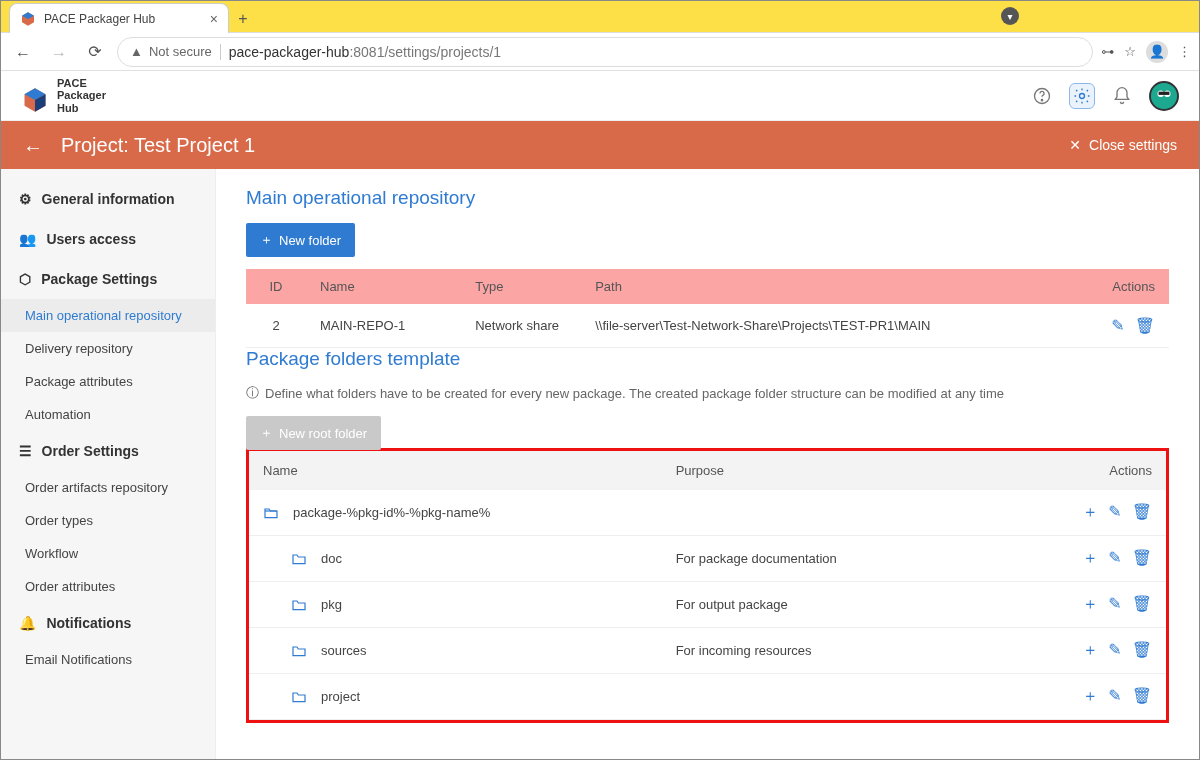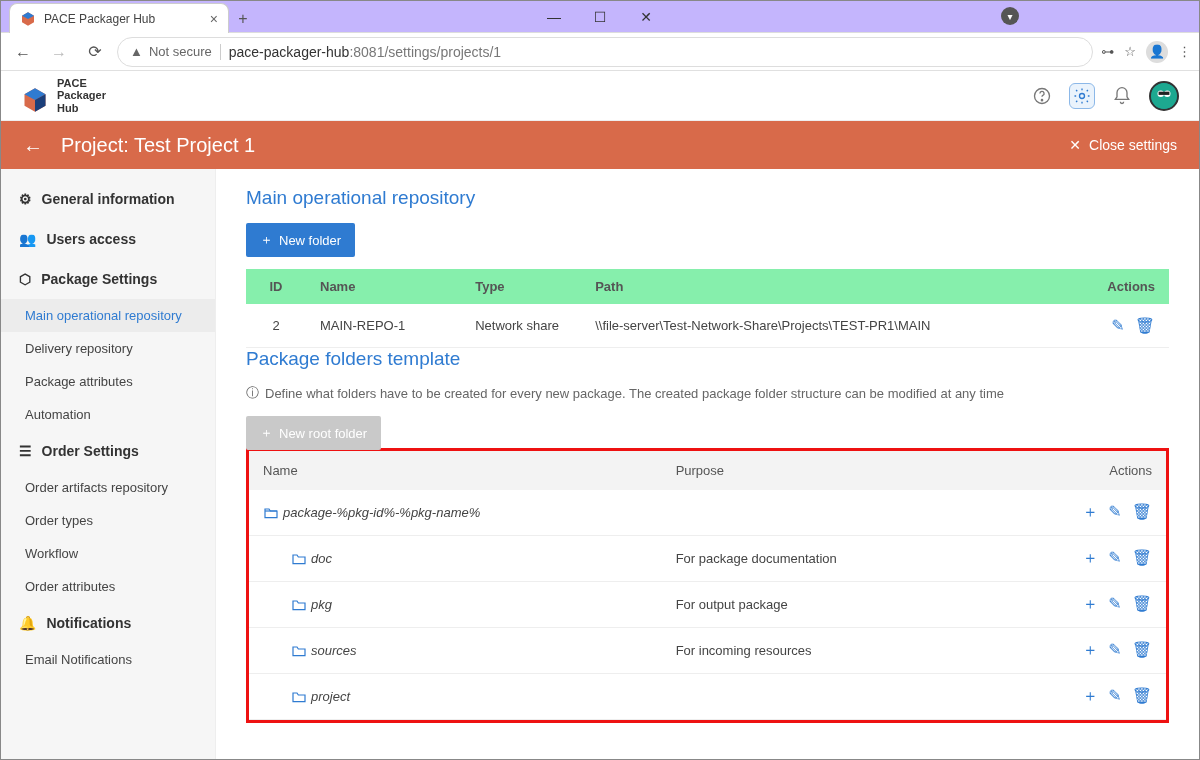--- a/index.html
+++ b/index.html
@@ -1,19 +1,19 @@
 <!DOCTYPE html>
 <html><head>
 <meta charset="utf-8">
 <style>
   * { box-sizing: border-box; margin: 0; padding: 0; }
   body { font-family: "Segoe UI", Arial, sans-serif; font-size: 13px; color: #333; background: #fff; width: 1200px; height: 760px; overflow: hidden; border: 1px solid #888; }
   
   
-  .titlebar { height: 32px; background: #c4b5fd; display: flex; align-items: center; justify-content: center; border-bottom: 1px solid #ddd; position: relative; }
+  .titlebar { height: 32px; background: #fde047; display: flex; align-items: center; justify-content: flex-start; border-bottom: 1px solid #ddd; position: relative; }
   .win-btns { display: flex; }
   .win-btn { width: 46px; height: 32px; display: flex; align-items: center; justify-content: center; font-size: 14px; color: #333; cursor: pointer; }
   .tab-strip { position: absolute; left: 8px; top: 0; display: flex; align-items: flex-end; height: 32px; gap: 0; }
   .browser-tab { display: flex; align-items: center; gap: 8px; background: #fff; border: 1px solid #ccc; border-bottom: none; border-radius: 8px 8px 0 0; padding: 6px 10px; height: 30px; font-size: 12px; color: #444; min-width: 220px; }
   .favicon { width: 16px; height: 16px; display:inline-flex; align-items:center; justify-content:center; }
   .tab-title { flex: 1; }
   .tab-close { color: #666; font-size: 14px; cursor:pointer; }
   .new-tab { width: 28px; height: 28px; display: flex; align-items: center; justify-content: center; font-size: 16px; color: #555; cursor:pointer; }
   .tb-circle { position:absolute; right:180px; top:6px; width:18px; height:18px; border-radius:50%; background:#555; display:flex; align-items:center; justify-content:center; color:#fff; font-size:10px; }
 
@@ -51,31 +51,31 @@
   .sb-group { display:flex; align-items:center; gap:10px; padding:12px 18px; font-weight:600; font-size:14px; color:#333; cursor:pointer; }
   .sb-item { padding:9px 18px 9px 24px; font-size:13px; color:#444; cursor:pointer; }
   .sb-item.active { color:#2f7bd1; background:#ececec; }
   .content { flex:1; padding:18px 30px; overflow-y:auto; position:relative; }
 
   h2.section { color:#2f7bd1; font-size:19px; font-weight:400; margin-bottom:14px; }
   .btn-primary { background:#2f7bd1; color:#fff; border:none; padding:8px 14px; font-size:13px; border-radius:2px; cursor:pointer; display:inline-flex; align-items:center; gap:6px; }
   .btn-disabled { background:#c9c9c9; color:#fff; border:none; padding:8px 14px; font-size:13px; border-radius:2px; display:inline-flex; align-items:center; gap:6px; cursor:not-allowed; }
 
   table.grid { width:100%; border-collapse:collapse; margin-top:12px; font-size:13px; }
-  table.grid th { text-align:left; font-weight:700; color:#555; background:#86efac; padding:10px 14px; }
+  table.grid th { text-align:left; font-weight:400; color:#555; background:#fca5a5; padding:10px 14px; }
   table.grid td { padding:12px 14px; border-bottom:1px solid #eee; color:#444; }
   .row-actions { display:flex; gap:10px; justify-content:flex-end; }
   .ico-btn { color:#2f7bd1; cursor:pointer; font-size:16px; }
 
   .info-line { color:#666; font-size:13px; margin:6px 0 14px; display:flex; align-items:center; gap:6px; }
   .highlight-box { border:3px solid #e11; padding:0; margin-top:0; }
   .folder-table { width:100%; border-collapse:collapse; font-size:13px; }
   .folder-table th { text-align:left; font-weight:400; color:#555; background:#f3f3f3; padding:12px 14px; }
   .folder-table td { padding:12px 14px; border-bottom:1px solid #eee; color:#444; }
-  .ft-name { display:flex; align-items:center; gap:4px;font-style:italic; }
+  .ft-name { display:flex; align-items:center; gap:14px; }
   .ft-icon { color:#2f7bd1; font-size:15px; }
   .indent { padding-left:28px; }
   .actions-right { text-align:right; }
 
   svg { display:block; }
 </style>
 </head>
 <body>
 
 <div class="titlebar">

